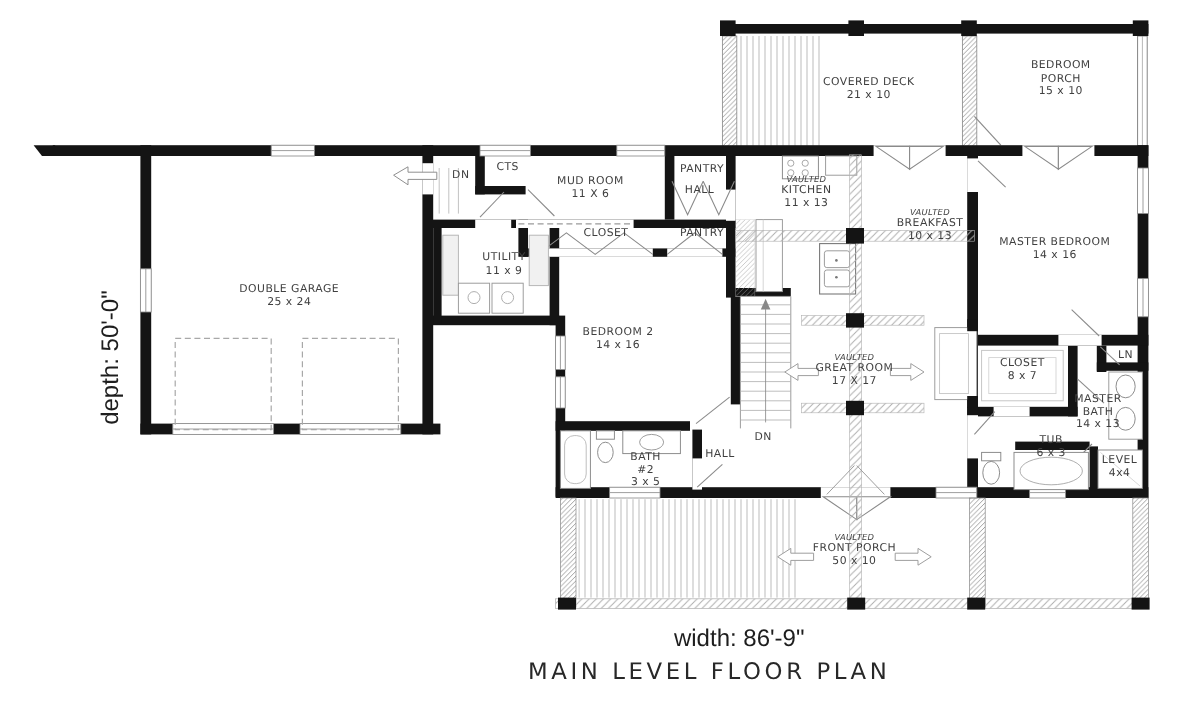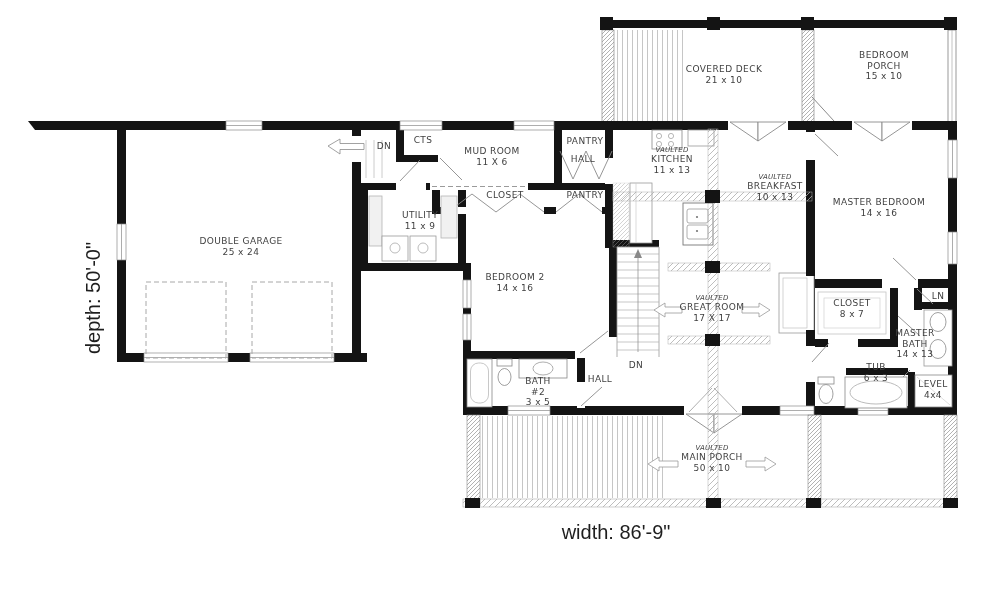--- a/index.html
+++ b/index.html
@@ -343,20 +343,21 @@
 <div class="lbl" style="left:538px;top:376px">
   <span>BATH</span>
       <span>#2</span>
       <span>3 x 5</span>
 </div>
 <div class="lbl" style="left:600px;top:374px">
   <span>HALL</span>
 </div>
 <div class="lbl" style="left:712px;top:444px">
   <span class="sm">VAULTED</span>
-      <span>MAIN PORCH</span>
+      <span>FRONT PORCH</span>
       <span>50 x 10</span>
 </div>
 
 <div class="dim" id="depth-label">depth: 50'-0"</div>
 <div class="dim" id="width-label">width: 86'-9"</div>
+<div id="plan-title">MAIN LEVEL FLOOR PLAN</div>
 
 </div>
 
 </body></html>

